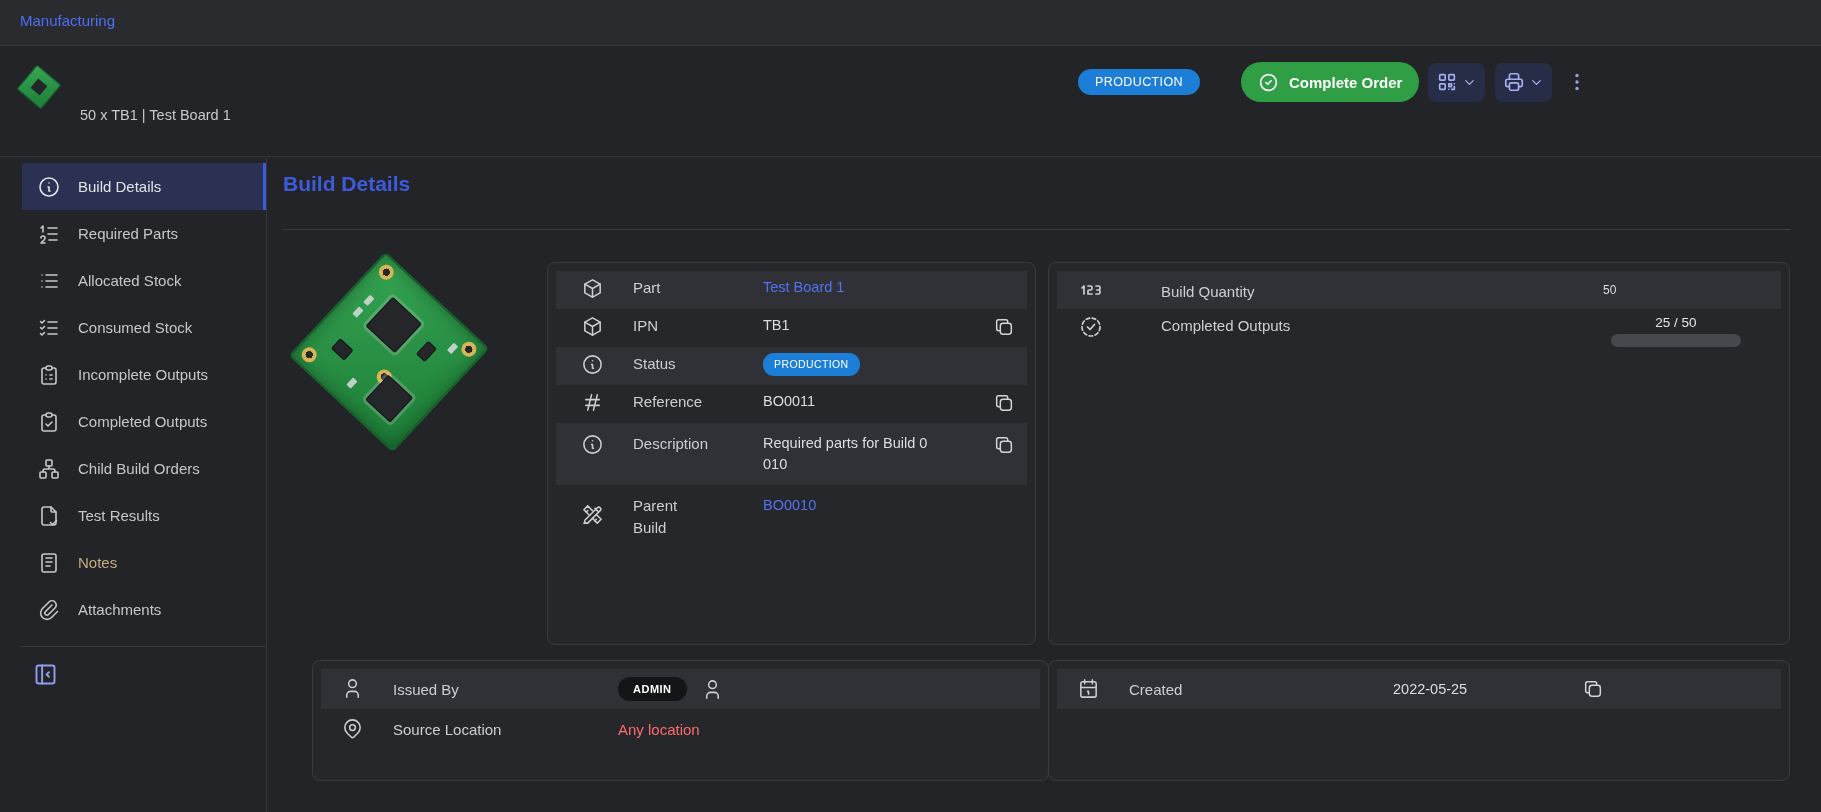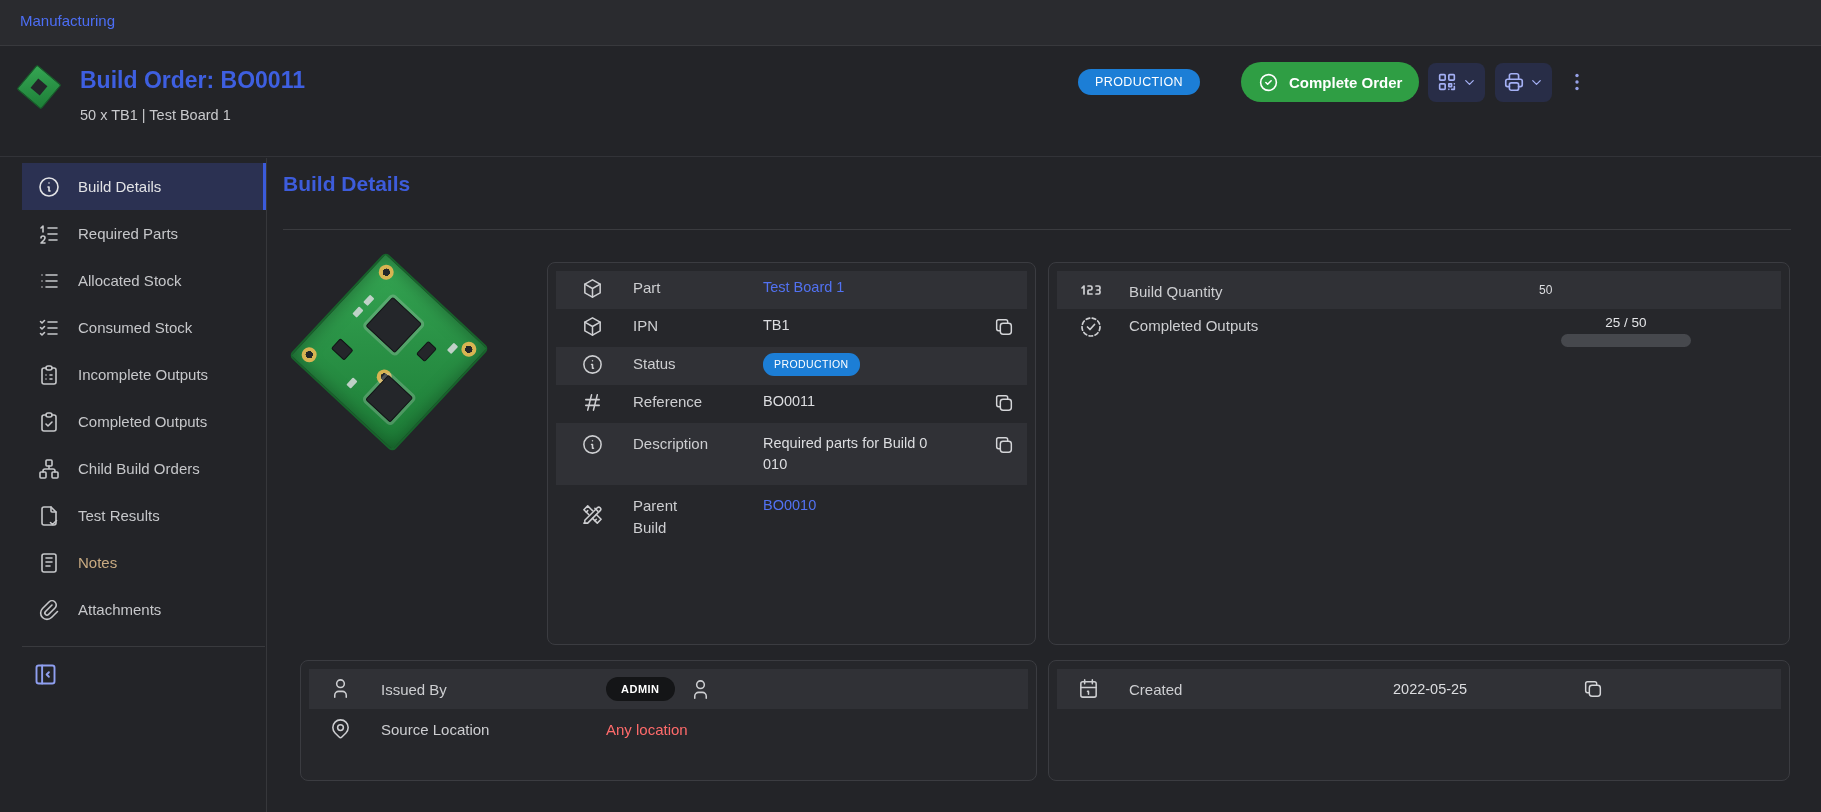--- a/index.html
+++ b/index.html
@@ -39,35 +39,35 @@
   .collapse-btn { background:none; border:none; color:#8f9ff0; cursor:pointer; padding:4px 0 0 10px; }
 
   
   .content { position:absolute; left:268px; top:158px; right:0; bottom:0; }
   .section-title { position:absolute; left:15px; top:14px; font-size:21px; font-weight:bold; color:#3d5cdb; }
   .title-rule { position:absolute; left:15px; right:30px; top:71px; border-top:1px solid #3a3b3f; }
 
   .card { position:absolute; background:#26272b; border:1px solid #3b3c41; border-radius:8px; padding:8px; }
   .card-details { left:279px; top:104px; width:489px; height:383px; }
   .card-qty     { left:780px; top:104px; width:742px; height:383px; }
-  .card-issued  { left:32px;  top:502px; width:737px; height:121px; }
+  .card-issued  { left:44px;  top:502px; width:737px; height:121px; }
   .card-created { left:780px; top:502px; width:742px; height:121px; }
 
   .drow { display:flex; align-items:flex-start; padding:6px 12px 6px 25px; min-height:38px; }
   .drow.stripe { background:#303136; }
   .d-ic { width:24px; height:24px; flex:none; color:#cdced1; margin-right:28px; }
   .d-label { width:80px; flex:none; color:#cdced1; font-size:15px; margin-right:50px; line-height:1.45; }
   .d-value { flex:1; color:#dcddd f; color:#dcdde0; font-size:14.5px; line-height:1.45; }
   .d-value.wrapcol { max-width:170px; word-break:break-all; }
   .link { color:#5272f2; cursor:pointer; }
   .copy-btn { background:none; border:none; color:#d4d5d8; cursor:pointer; padding:0; margin-left:auto; height:24px; }
   .badge-sm { font-size:10.5px; padding:4px 11px; border-radius:11px; display:inline-block; }
 
   
-  .qrow { display:flex; align-items:flex-start; padding:6px 14px 6px 22px; min-height:38px; }
+  .qrow { display:flex; align-items:flex-start; padding:6px 14px 6px 22px; min-height:38px;gap:32px; }
   .qrow.stripe { background:#303136; align-items:center; }
   .q-label { flex:none; width:300px; color:#cdced1; font-size:15px; padding-top:2px; }
   .q-ic { width:24px; height:24px; flex:none; color:#cdced1; margin-right:26px; }
   .q-value-cell { width:210px; margin-left:92px; text-align:left; color:#dcdde0; font-size:12px; }
   .progress-wrap { width:210px; margin-left:92px; display:flex; flex-direction:column; align-items:center; }
   .progress-text { color:#e4e5e8; font-size:13.5px; margin-bottom:4px; }
   .progress-track { width:130px; height:13px; border-radius:7px; background:#46484d; overflow:hidden; }
   .progress-fill { height:100%; background:#e8590c; border-radius:7px 0 0 7px; }
 
   
@@ -110,21 +110,20 @@
   <div class="topstrip">
     <a class="breadcrumb">Manufacturing</a>
   </div>
 
   <div class="header">
     <div class="thumb">
         <div class="pcb-mini">
           <i></i>
         </div>
       </div>
-    <div class="page-title">Build Order: BO0011</div>
     <div class="page-subtitle">50 x TB1 | Test Board 1</div>
 
     <div class="hdr-controls">
       <span class="badge-blue badge-hdr">PRODUCTION</span>
       <button class="btn-complete">
         <span>
           <svg class="ic" width="21" height="21" viewBox="0 0 24 24" fill="none" stroke="currentColor" stroke-width="1.8" stroke-linecap="round" stroke-linejoin="round">
               <circle cx="12" cy="12" r="9"></circle>
               <path d="M9 12l2 2l4-4"></path>
             </svg>

